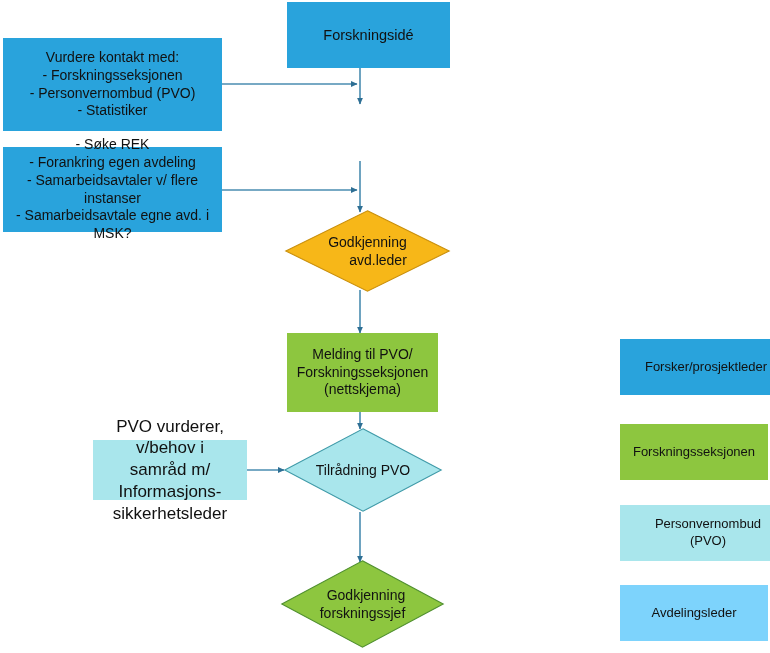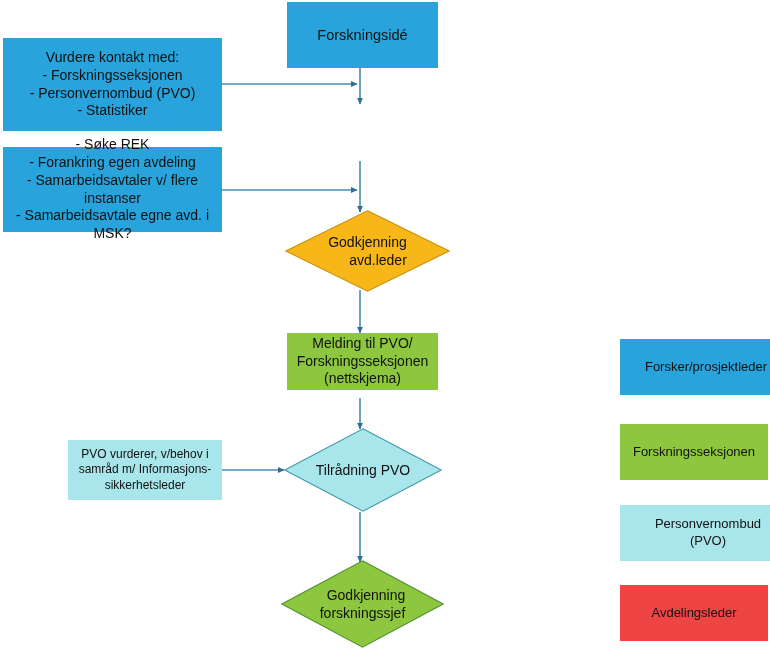--- a/index.html
+++ b/index.html
@@ -37,21 +37,21 @@
   }
 
   .rect {
     border: none;
   }
 
   
   .fill-blue      { background: #29a3dc; }
   .fill-green     { background: #8dc63f; }
   .fill-lightblue { background: #a9e6ec; }
-  .fill-orange    { background: #ef4444; }
+  .fill-orange    { background: #7dd3fc; }
 
   
   .diamond {
     position: absolute;
     display: flex;
     align-items: center;
     justify-content: center;
   }
   .diamond svg {
     position: absolute;
@@ -75,21 +75,21 @@
     position: absolute;
     left: 0; top: 0;
     width: 770px;
     height: 653px;
     pointer-events: none;
   }
 
   
   .t-title   { font-size: 14.5px; }
   .t-body    { font-size: 14px; }
-  .t-small   { font-size: 12px; }
+  .t-small   { font-size: 17px; margin-left: 25px; }
   .t-legend  { font-size: 13px; }
 </style>
 </head>
 <body>
 
 <div id="canvas">
 
   <svg id="connectors" viewBox="0 0 770 653" xmlns="http://www.w3.org/2000/svg">
     <defs>
       <marker id="arrow" markerWidth="7" markerHeight="7" refX="6" refY="3.5" orient="auto" markerUnits="userSpaceOnUse">
@@ -107,21 +107,21 @@
 
     <line x1="360" y1="290" x2="360" y2="333" stroke="#4a8cb0" stroke-width="1.6" marker-end="url(#arrow)"></line>
 
     <line x1="360" y1="398" x2="360" y2="429" stroke="#4a8cb0" stroke-width="1.6" marker-end="url(#arrow)"></line>
 
     <line x1="222" y1="470" x2="284" y2="470" stroke="#4a8cb0" stroke-width="1.6" marker-end="url(#arrow)"></line>
 
     <line x1="360" y1="512" x2="360" y2="562" stroke="#4a8cb0" stroke-width="1.6" marker-end="url(#arrow)"></line>
   </svg>
 
-  <div class="node rect fill-blue t-title" style="left:287px; top:2px; width:151px; height:66px;">
+  <div class="node rect fill-blue t-title" style="left:287px; top:2px; width:163px; height:66px;">
     <span>Forskningsidé</span>
   </div>
 
   <div class="node rect fill-blue t-body" style="left:3px; top:38px; width:219px; height:93px;">
     <span>Vurdere kontakt med:
 - Forskningsseksjonen
 - Personvernombud (PVO)
 - Statistiker</span>
   </div>
 
@@ -134,21 +134,21 @@
   </div>
 
   <div class="diamond" style="left:285px; top:210px; width:165px; height:82px;">
     <svg viewBox="0 0 165 82" preserveAspectRatio="none">
       <polygon points="82.5,0.8 164.2,41 82.5,81.2 0.8,41" fill="#f7b718" stroke="#c98f0c" stroke-width="1.1"></polygon>
     </svg>
     <span class="dlabel t-body">Godkjenning
 avd.leder</span>
   </div>
 
-  <div class="node rect fill-green t-body" style="left:287px; top:333px; width:151px; height:57px;">
+  <div class="node rect fill-green t-body" style="left:287px; top:333px; width:151px; height:79px;">
     <span>Melding til PVO/
 Forskningsseksjonen
 (nettskjema)</span>
   </div>
 
   <div class="node rect fill-lightblue t-small" style="left:68px; top:440px; width:154px; height:60px;">
     <span>PVO vurderer, v/behov i
 samråd m/ Informasjons-
 sikkerhetsleder</span>
   </div>

